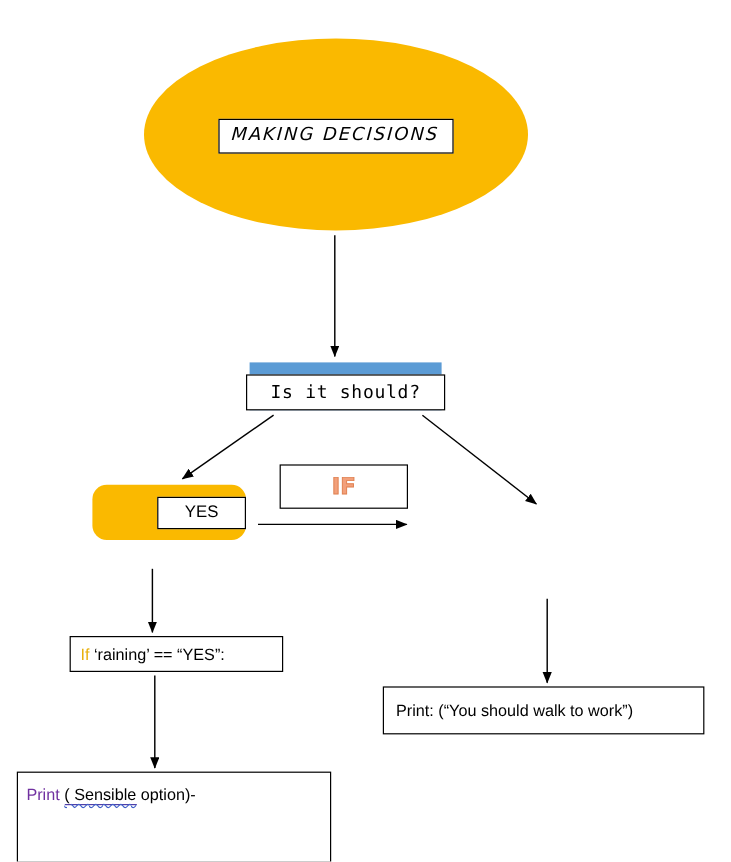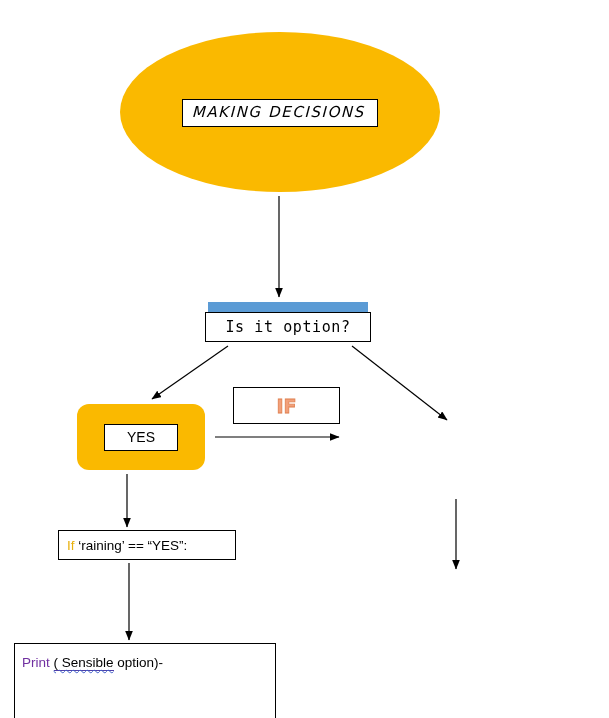--- a/index.html
+++ b/index.html
@@ -94,21 +94,22 @@
     background: #FAB900;
     border-radius: 12px;
     display: flex;
     align-items: center;
     justify-content: center;
   }
   .branch-node.yes {
     left: 77px;
     top: 404px;
     width: 128px;
-    height: 66px;
+    height: 46px;
+    justify-content: flex-end;
   }
   .branch-node.no {
     left: 385px;
     top: 428px;
     width: 142px;
     height: 68px;
   }
   .branch-inner-box {
     background: #ffffff;
     border: 1px solid #000000;
@@ -236,36 +237,39 @@
   </svg>
 
   <div class="ellipse-node">
     <div class="title-inner-box">
       <span class="title-text">MAKING DECISIONS</span>
     </div>
   </div>
 
   <div class="decision-node"></div>
   <div class="decision-inner-box">
-    <span class="decision-text">Is it option?</span>
+    <span class="decision-text">Is it should?</span>
   </div>
 
   <div class="branch-node yes">
     <div class="branch-inner-box">
       <span class="branch-text">YES</span>
     </div>
   </div>
 
 
   <div class="if-box">
     <span class="if-text">IF</span>
   </div>
 
   <div class="stmt-box if-stmt">
     <span class="code-text"><span class="kw-if">If</span><span> ‘raining’ == “YES”:</span></span>
   </div>
 
+  <div class="stmt-box print-right">
+    <span class="code-text">Print: (“You should walk to work”)</span>
+  </div>
 
   <div class="stmt-box print-left">
     <div class="print-line"><span class="kw-print">Print</span><span>&nbsp;</span><span class="spellcheck">( Sensible</span><span> option)-</span></div>
   </div>
 
 </div>
 
 </body></html>

